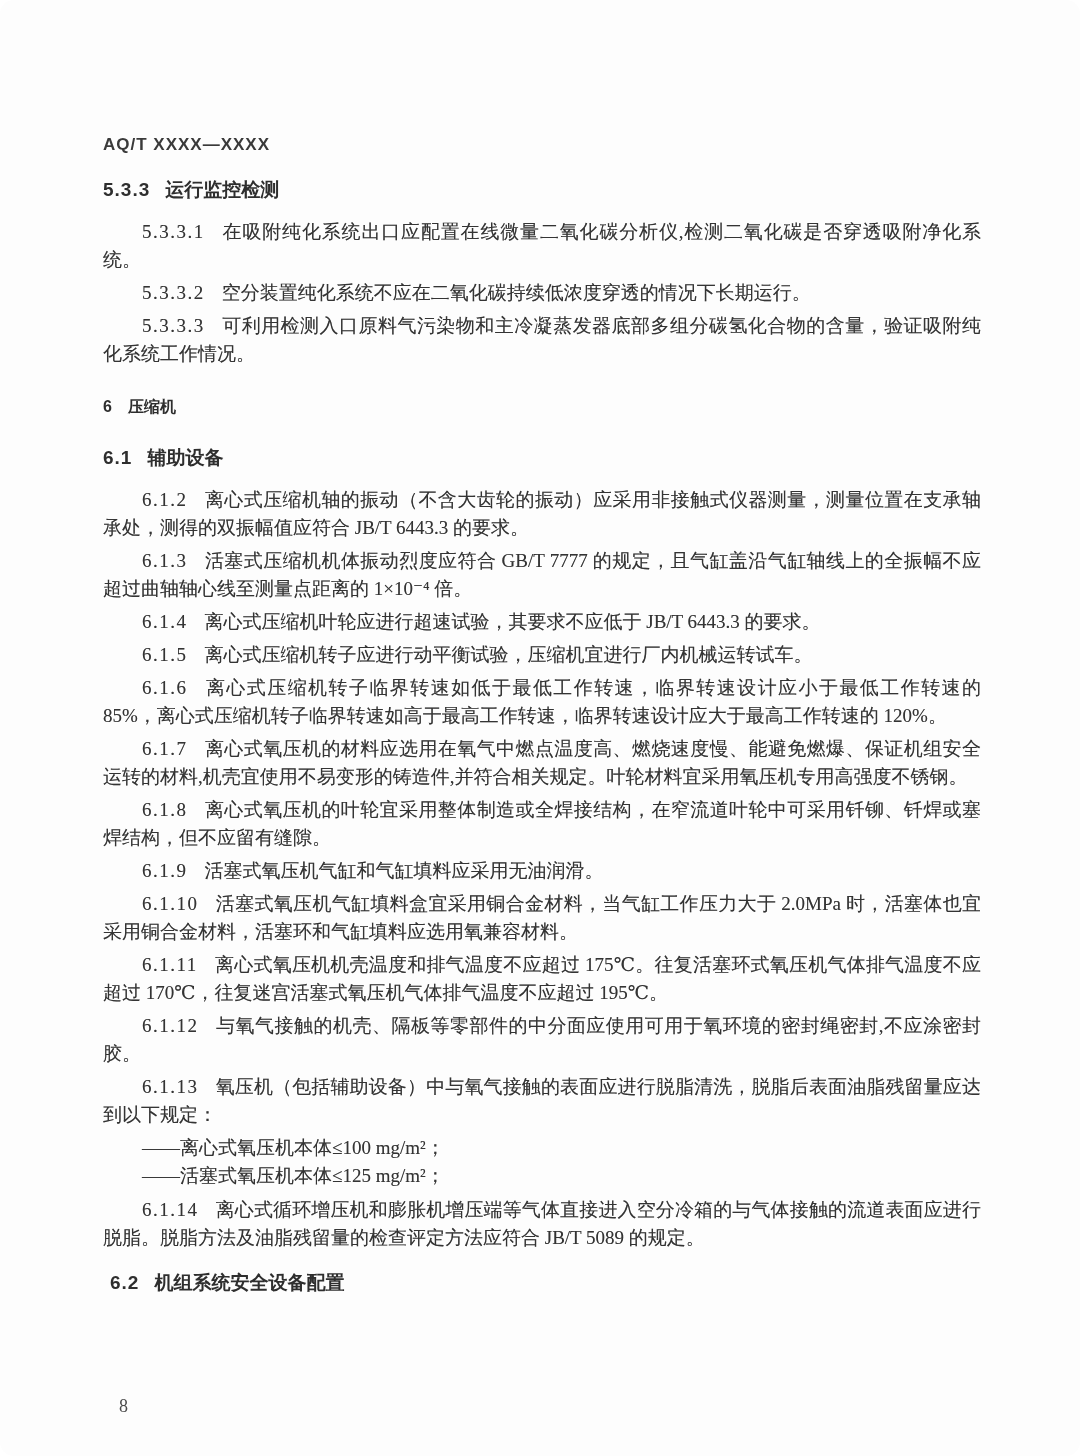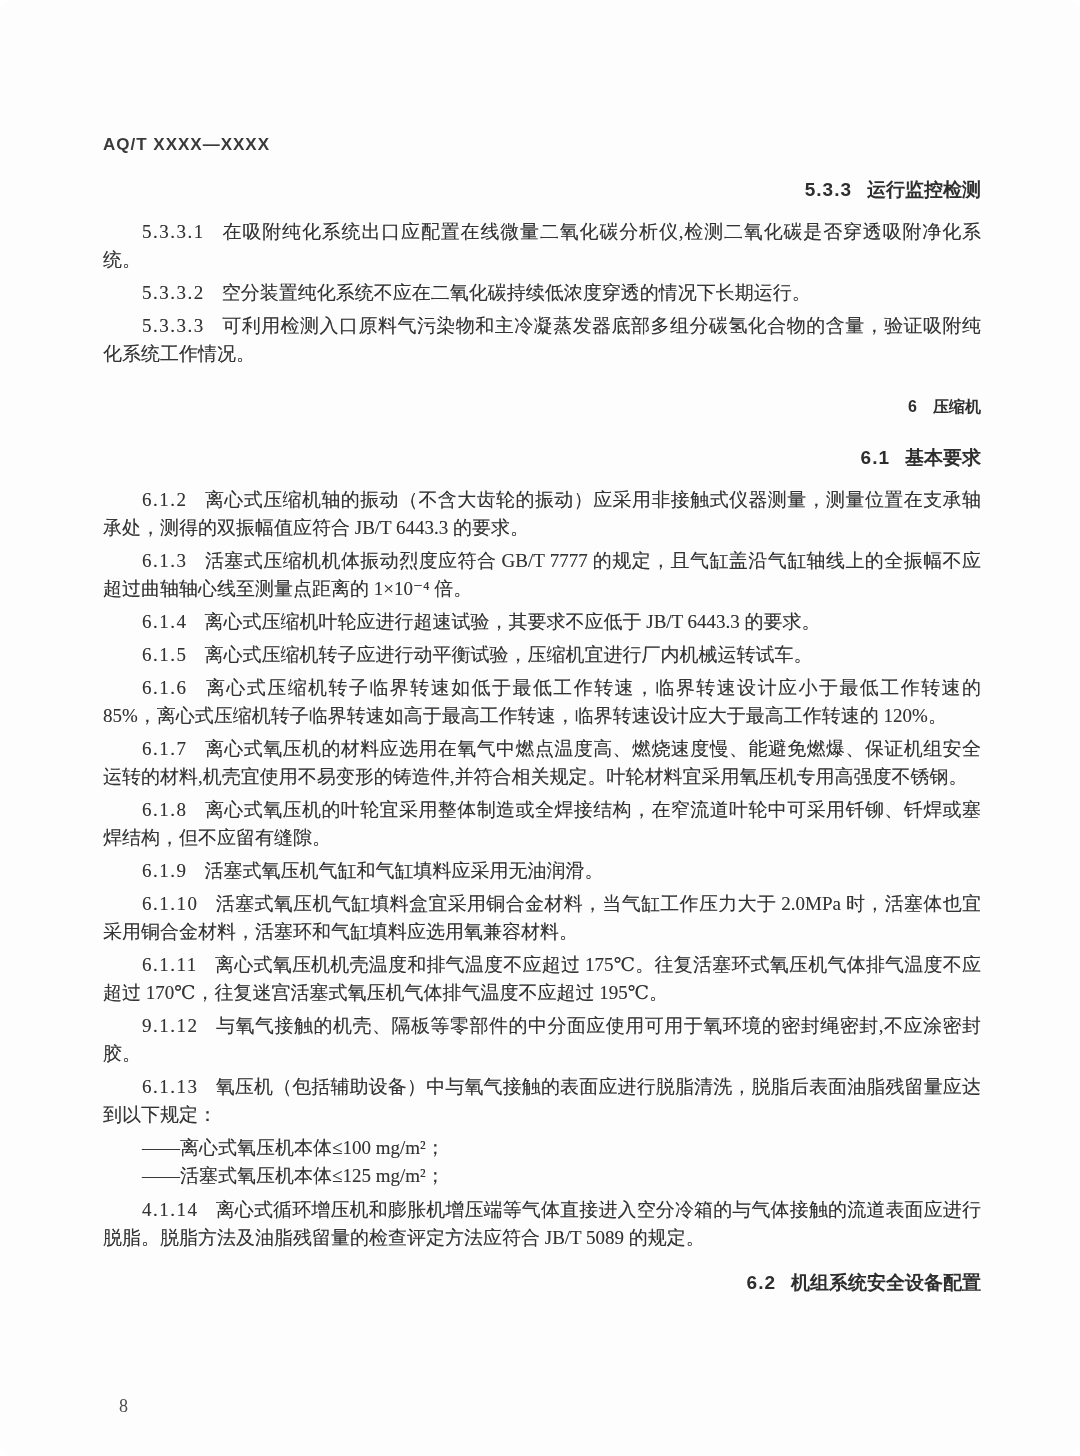--- a/index.html
+++ b/index.html
@@ -31,34 +31,33 @@
     letter-spacing: 1px;
     color: #3a3a3a;
     margin: 0 0 23px 0;
   }
   .heading {
     font-family: "Liberation Sans", "DejaVu Sans", sans-serif;
     font-weight: 700;
     color: #2e2e2e;
     font-size: 19px;
     line-height: 23px;
-    text-align: right;
   }
   .heading .num {
     margin-right: 15px;
     letter-spacing: 1px;
   }
   .h-sub { margin: 0 0 17px 0; }
   .h-chapter {
     font-size: 16px;
     line-height: 24px;
     margin: 27px 0 27px 0;
   }
   .h-section { margin: 0 0 17px 0; }
-  .h-section-end { margin: 19px 0 0 18px; }
+  .h-section-end { margin: 19px 0 0 7px; }
   .clause {
     font-size: 19px;
     line-height: 28px;
     margin: 0 0 5px 0;
     text-align: justify;
     color: #343434;
     text-shadow: 0 0 0.5px rgba(70,70,70,0.45);
   }
   .clause .num {
     font-family: "Liberation Serif", "DejaVu Serif", serif;
@@ -107,21 +106,21 @@
     </p>
     <p class="clause">
       <span class="num">5.3.3.3</span><span>可利用检测入口原料气污染物和主冷凝蒸发器底部多组分碳氢化合物的含量，验证吸附纯化系统工作情况。</span>
     </p>
 
     <div class="heading h-chapter">
       <span class="num">6</span><span>压缩机</span>
     </div>
 
     <div class="heading h-section">
-      <span class="num">6.1</span><span>基本要求</span>
+      <span class="num">6.1</span><span>辅助设备</span>
     </div>
 
     <p class="clause">
       <span class="num">6.1.2</span><span>离心式压缩机轴的振动（不含大齿轮的振动）应采用非接触式仪器测量，测量位置在支承轴承处，测得的双振幅值应符合 JB/T 6443.3 的要求。</span>
     </p>
     <p class="clause">
       <span class="num">6.1.3</span><span>活塞式压缩机机体振动烈度应符合 GB/T 7777 的规定，且气缸盖沿气缸轴线上的全振幅不应超过曲轴轴心线至测量点距离的 1×10⁻⁴ 倍。</span>
     </p>
     <p class="clause">
       <span class="num">6.1.4</span><span>离心式压缩机叶轮应进行超速试验，其要求不应低于 JB/T 6443.3 的要求。</span>
@@ -141,33 +140,33 @@
     <p class="clause">
       <span class="num">6.1.9</span><span>活塞式氧压机气缸和气缸填料应采用无油润滑。</span>
     </p>
     <p class="clause">
       <span class="num">6.1.10</span><span>活塞式氧压机气缸填料盒宜采用铜合金材料，当气缸工作压力大于 2.0MPa 时，活塞体也宜采用铜合金材料，活塞环和气缸填料应选用氧兼容材料。</span>
     </p>
     <p class="clause">
       <span class="num">6.1.11</span><span>离心式氧压机机壳温度和排气温度不应超过 175℃。往复活塞环式氧压机气体排气温度不应超过 170℃，往复迷宫活塞式氧压机气体排气温度不应超过 195℃。</span>
     </p>
     <p class="clause">
-      <span class="num">9.1.12</span><span>与氧气接触的机壳、隔板等零部件的中分面应使用可用于氧环境的密封绳密封,不应涂密封胶。</span>
+      <span class="num">6.1.12</span><span>与氧气接触的机壳、隔板等零部件的中分面应使用可用于氧环境的密封绳密封,不应涂密封胶。</span>
     </p>
     <p class="clause">
       <span class="num">6.1.13</span><span>氧压机（包括辅助设备）中与氧气接触的表面应进行脱脂清洗，脱脂后表面油脂残留量应达到以下规定：</span>
     </p>
 
     <ul class="limit-list">
       <li>——离心式氧压机本体≤100 mg/m²；</li>
       <li>——活塞式氧压机本体≤125 mg/m²；</li>
     </ul>
 
     <p class="clause">
-      <span class="num">4.1.14</span><span>离心式循环增压机和膨胀机增压端等气体直接进入空分冷箱的与气体接触的流道表面应进行脱脂。脱脂方法及油脂残留量的检查评定方法应符合 JB/T 5089 的规定。</span>
+      <span class="num">6.1.14</span><span>离心式循环增压机和膨胀机增压端等气体直接进入空分冷箱的与气体接触的流道表面应进行脱脂。脱脂方法及油脂残留量的检查评定方法应符合 JB/T 5089 的规定。</span>
     </p>
 
     <div class="heading h-section-end">
       <span class="num">6.2</span><span>机组系统安全设备配置</span>
     </div>
 
   </div>
 
   <div class="page-number">8</div>
 </div>

